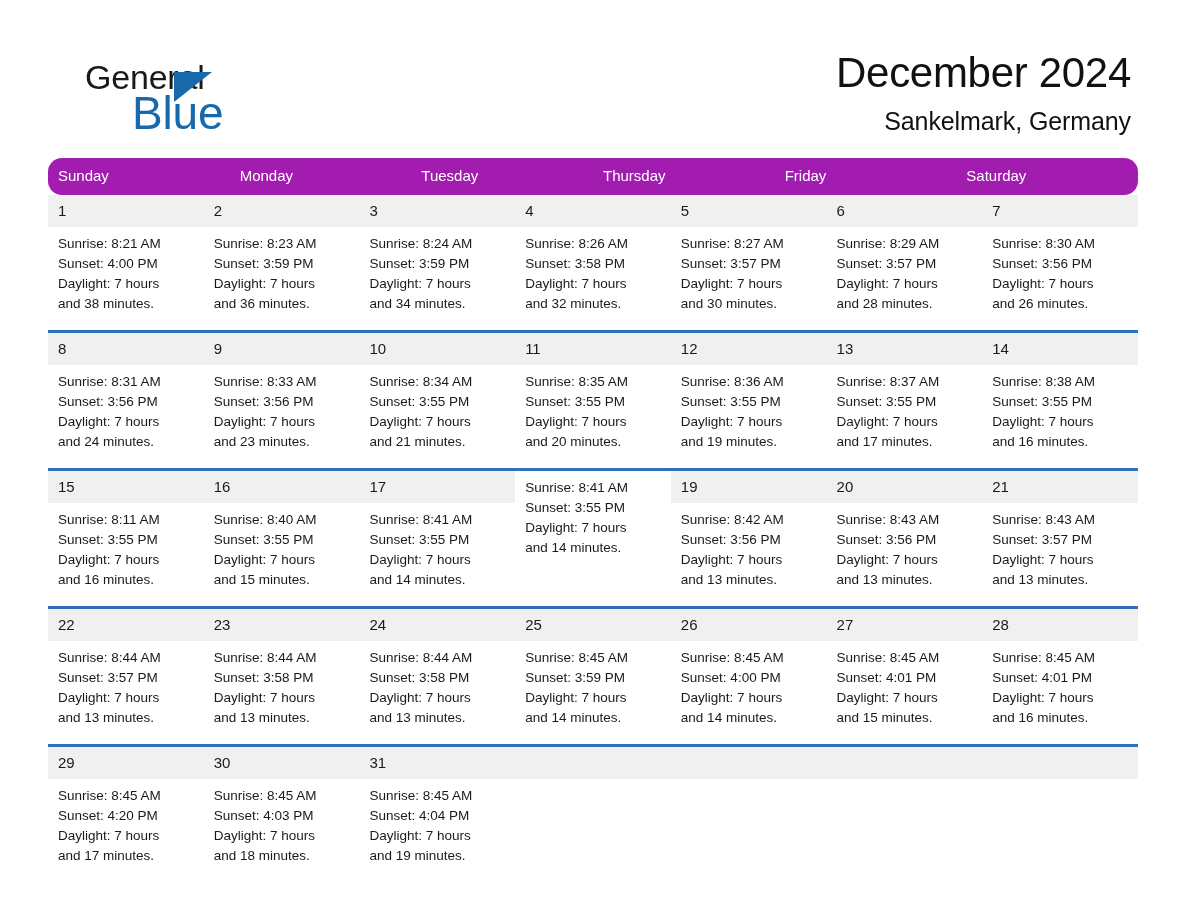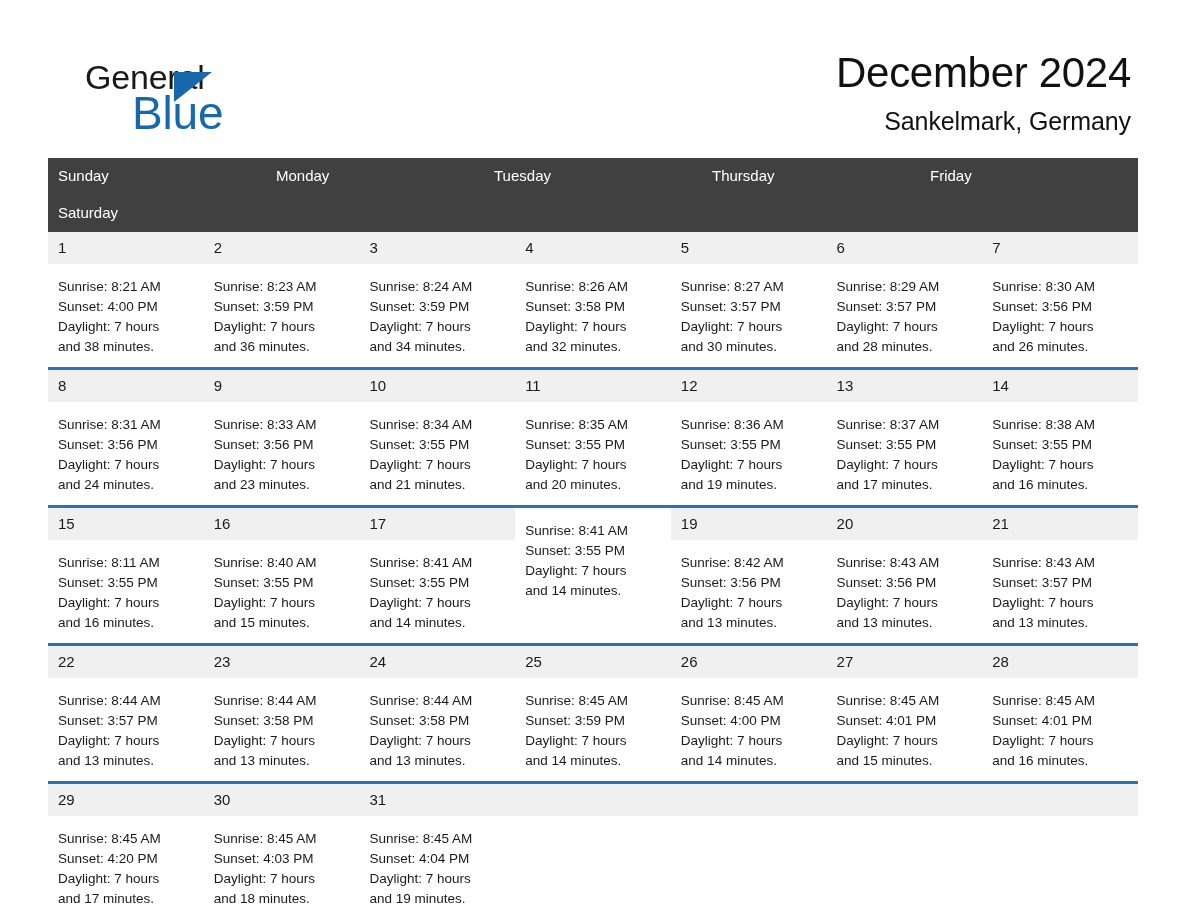--- a/index.html
+++ b/index.html
@@ -88,22 +88,23 @@
 
   
   .calendar {
     position: absolute;
     left: 48px;
     top: 158px;
     width: 1090px;
   }
   .weekdays {
     display: grid;
-    grid-template-columns: repeat(5, 1fr);
-    background: #404040;
+    grid-template-columns: repeat(6, 1fr);
+    background: #a21caf;
+    border-radius: 14px;
   }
   .weekday {
     color: #ffffff;
     font-size: 15px;
     line-height: 18px;
     padding: 9px 0 10px 10px;
     box-sizing: border-box;
   }
   .week {
     display: grid;
@@ -127,21 +128,20 @@
     min-height: 17px;
   }
   .daynum.empty {
     color: transparent;
   }
   .info {
     padding: 7px 10px 0 10px;
     font-size: 13.5px;
     line-height: 20px;
     color: #1a1a1a;
-    margin-top: 6px;
   }
   .info div {
     white-space: nowrap;
   }
 </style>
 </head>
 <body>
 
 <div class="page">
 

